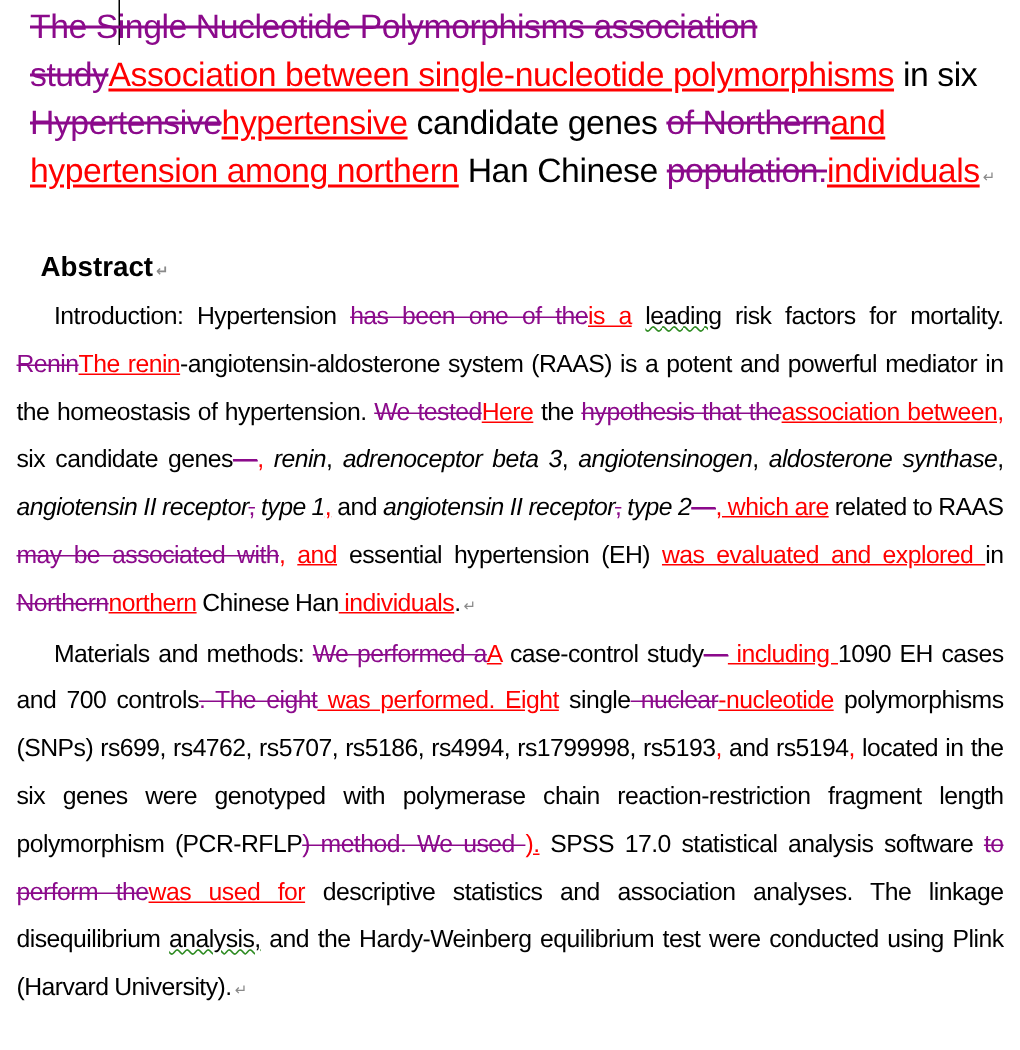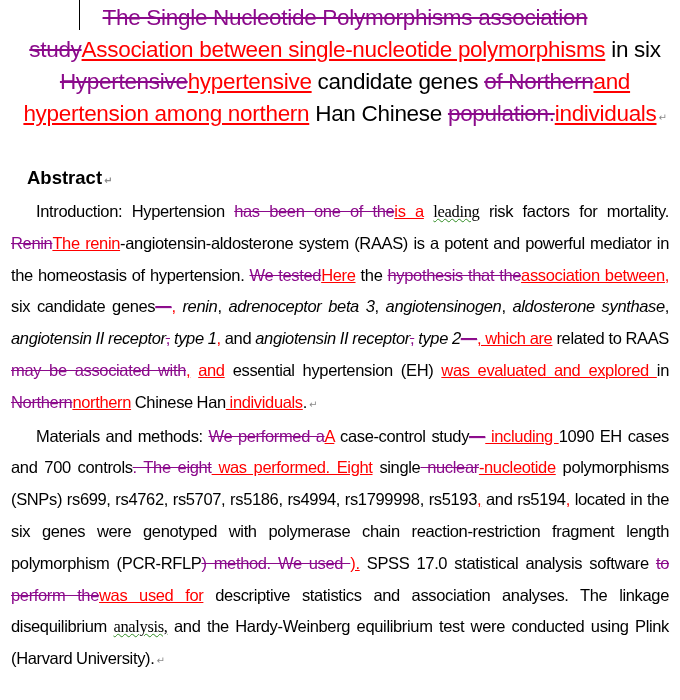--- a/index.html
+++ b/index.html
@@ -16,21 +16,21 @@
     .cursor {
       position: absolute;
       left: 79px; top: 0px;
       width: 1px; height: 30px;
       background: #000;
     }
     .title {
       position: absolute;
       left: 20px; top: 2px;
       width: 650px;
-      text-align: center;
+      text-align: left;
       font-size: 22.5px;
       line-height: 32px;
       letter-spacing: -0.3px;
     }
     .abstract-heading {
       position: absolute;
       left: 27px; top: 166px;
       font-size: 18.5px;
       font-weight: bold;
       line-height: 24px;
@@ -54,21 +54,20 @@
     }
     .ins {
       color: #ff0000;
       text-decoration: underline;
       text-decoration-color: #ff0000;
     }
     .it { font-style: italic; }
     .squiggle {
       text-decoration: underline wavy #2e8b22;
       text-decoration-thickness: 1px;
-      font-family: Liberation Serif, serif;
     }
     .mark {
       color: #8a8a8a;
       font-size: 10px;
       margin-left: 2px;
     }
   </style>
 </head>
 <body>
 

